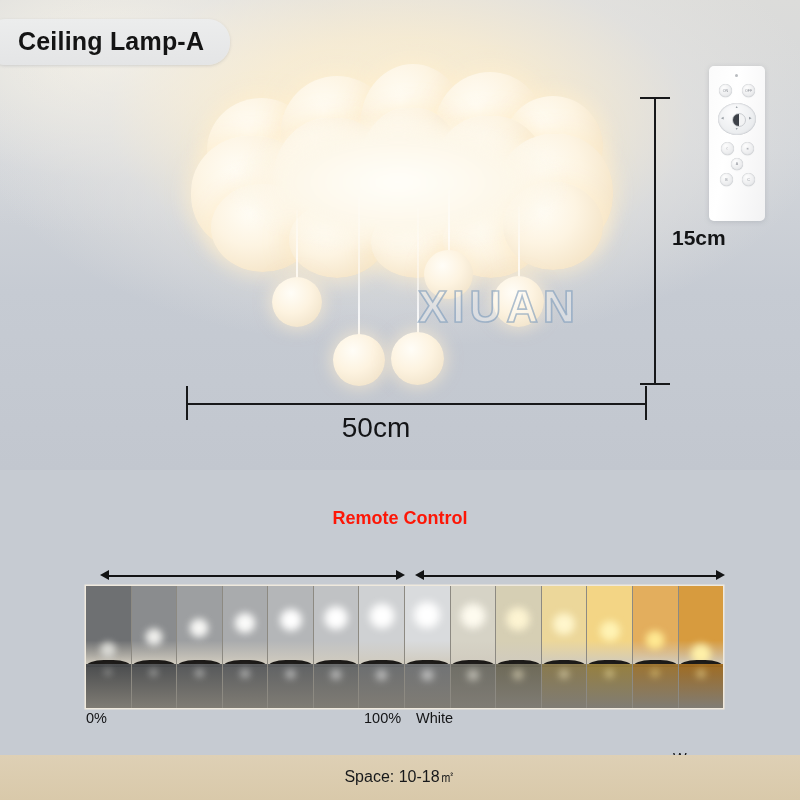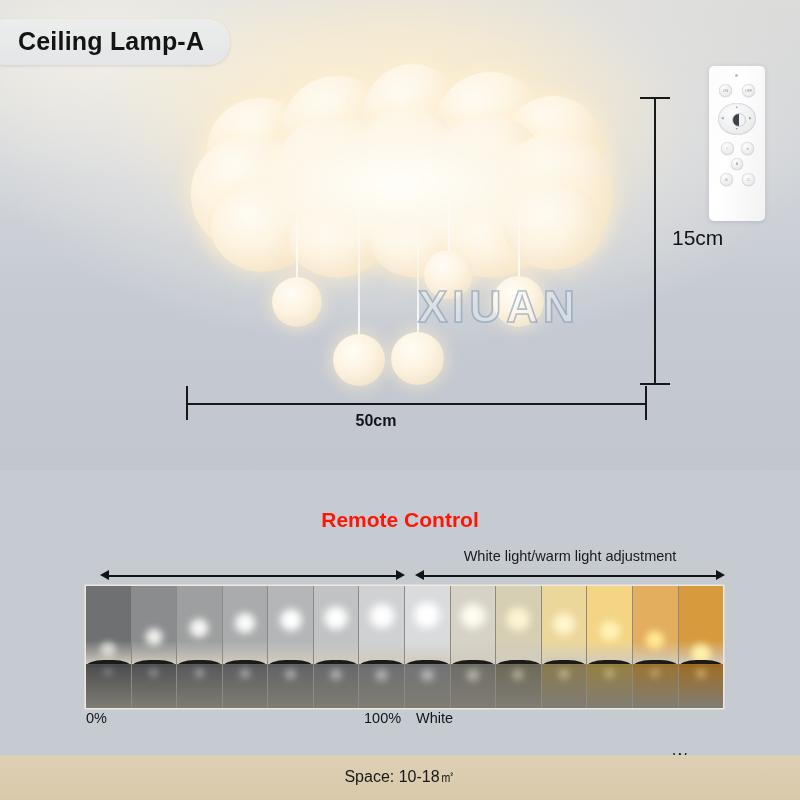--- a/index.html
+++ b/index.html
@@ -114,32 +114,32 @@
   .rb-moon{left:12px;top:76px;width:13px;height:13px;}
   .rb-sun{left:32px;top:76px;width:13px;height:13px;}
   .rb-a{left:22px;top:92px;width:12px;height:12px;}
   .rb-b{left:11px;top:107px;width:13px;height:13px;}
   .rb-c{left:33px;top:107px;width:13px;height:13px;}
 
   
   .dim-v{position:absolute;left:654px;top:97px;width:1.6px;height:288px;background:#17181a;}
   .dim-v-cap-t{position:absolute;left:640px;top:97px;width:30px;height:1.6px;background:#17181a;}
   .dim-v-cap-b{position:absolute;left:640px;top:383px;width:30px;height:1.6px;background:#17181a;}
-  .dim-v-label{position:absolute;left:672px;top:226px;font-size:21px;font-weight:400;color:#131416;}
+  .dim-v-label{position:absolute;left:672px;top:226px;font-size:21px;font-weight:700;color:#131416;}
 
   .dim-h{position:absolute;left:186px;top:403px;width:460px;height:1.6px;background:#17181a;}
   .dim-h-cap-l{position:absolute;left:186px;top:386px;width:1.6px;height:34px;background:#17181a;}
   .dim-h-cap-r{position:absolute;left:645px;top:386px;width:1.6px;height:34px;background:#17181a;}
-  .dim-h-label{position:absolute;left:0;top:412px;width:752px;text-align:center;font-size:16px;font-weight:700;color:#131416;}
+  .dim-h-label{position:absolute;left:0;top:412px;width:752px;text-align:center;font-size:28px;font-weight:400;color:#131416;}
 
   
   .lower{position:absolute;left:0;top:470px;width:800px;height:285px;background:#c6cbd2;}
   .rc-title{
     position:absolute;left:0;top:38px;width:800px;text-align:center;
-    font-size:21px;font-weight:700;color:#fd1606;
+    font-size:18px;font-weight:700;color:#fd1606;
   }
   .adj-label{position:absolute;top:78px;font-size:14.5px;color:#1a1b1d;white-space:nowrap;}
   .adj-l{left:100px;width:305px;text-align:center;}
   .adj-r{left:415px;width:310px;text-align:center;}
   .arrow-row{position:absolute;top:100px;height:12px;}
   .arrow{position:absolute;height:2px;background:#121314;top:5px;}
   .arrow-head{position:absolute;width:0;height:0;border-top:5.5px solid transparent;border-bottom:5.5px solid transparent;top:0;}
   .ah-l{border-right:9px solid #121314;}
   .ah-r{border-left:9px solid #121314;}
 
@@ -255,21 +255,20 @@
     <div class="dim-h-cap-l"></div>
     <div class="dim-h"></div>
     <div class="dim-h-cap-r"></div>
     <div class="dim-h-label">50cm</div>
   </div>
 
   <div class="lower">
 
     <div class="rc-title">Remote Control</div>
 
-    <div class="adj-label adj-r">White light/warm light adjustment</div>
 
     <div class="arrow-row" style="left:100px;width:305px;">
       <div class="arrow-head ah-l" style="left:0;"></div>
       <div class="arrow" style="left:7px;right:7px;"></div>
       <div class="arrow-head ah-r" style="right:0;"></div>
     </div>
     <div class="arrow-row" style="left:415px;width:310px;">
       <div class="arrow-head ah-l" style="left:0;"></div>
       <div class="arrow" style="left:7px;right:7px;"></div>
       <div class="arrow-head ah-r" style="right:0;"></div>

